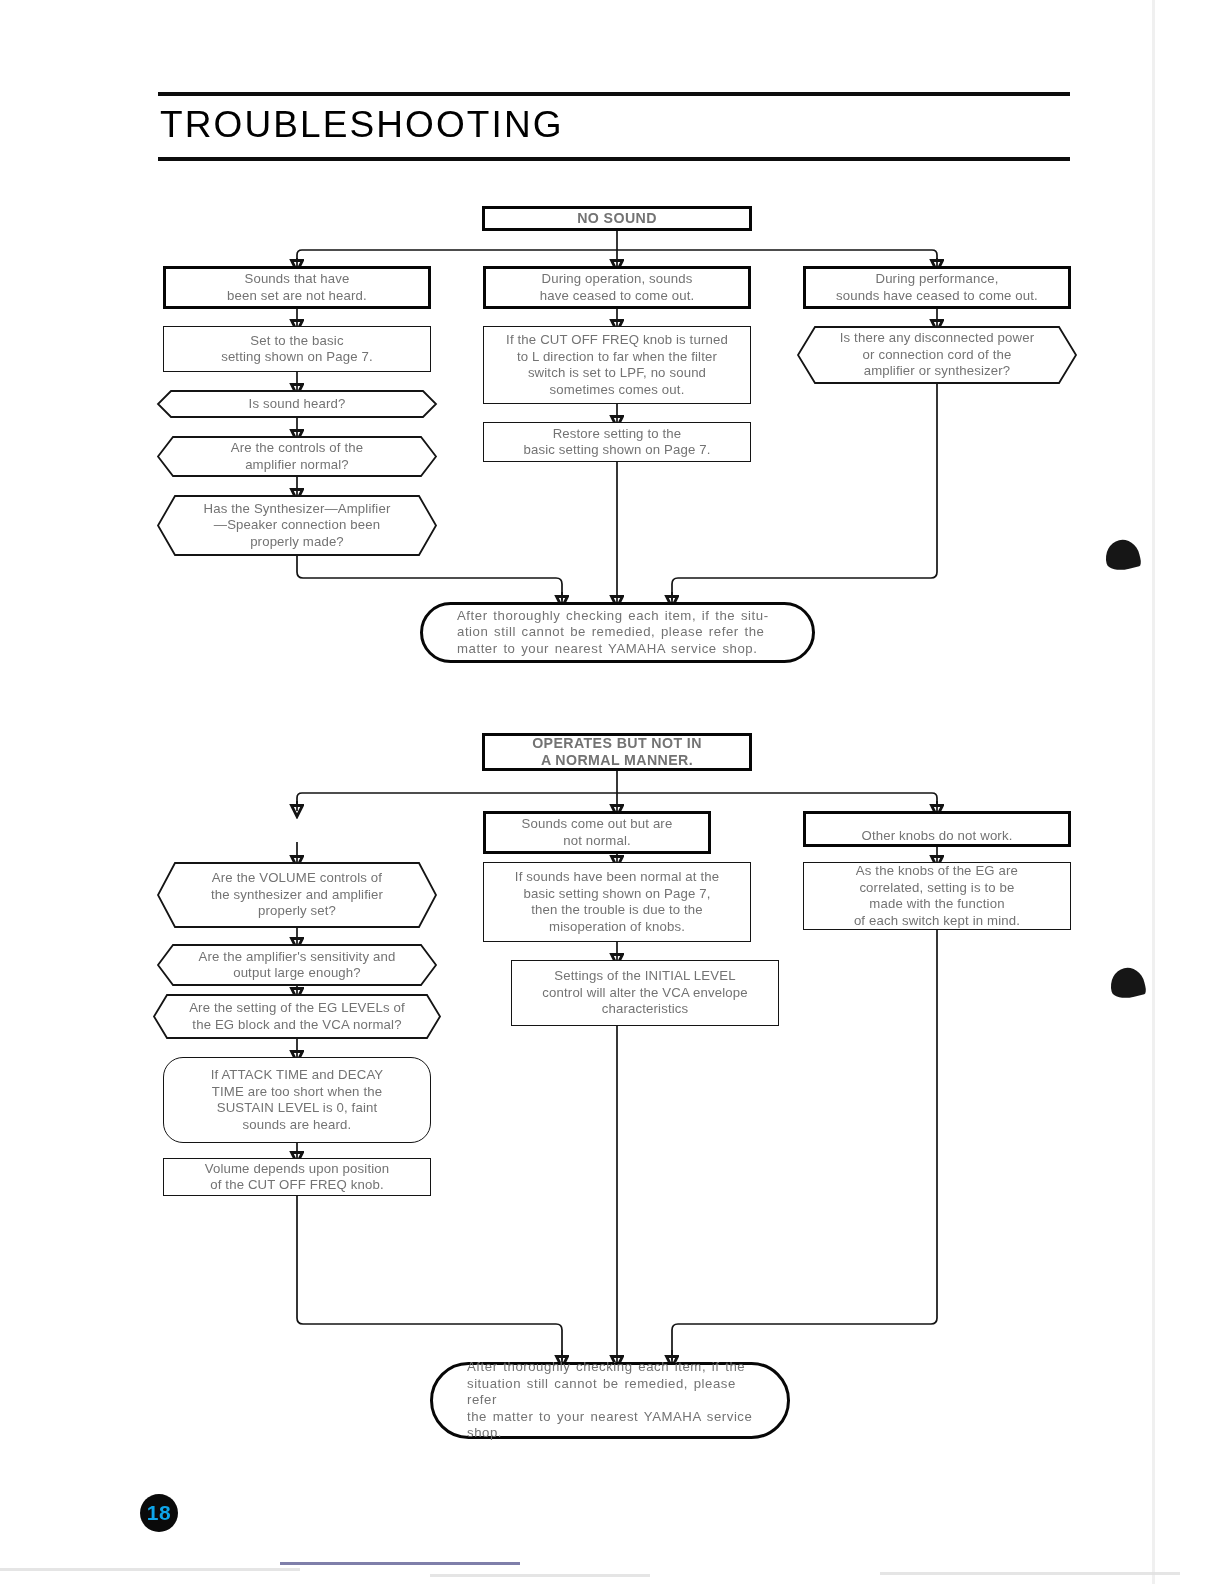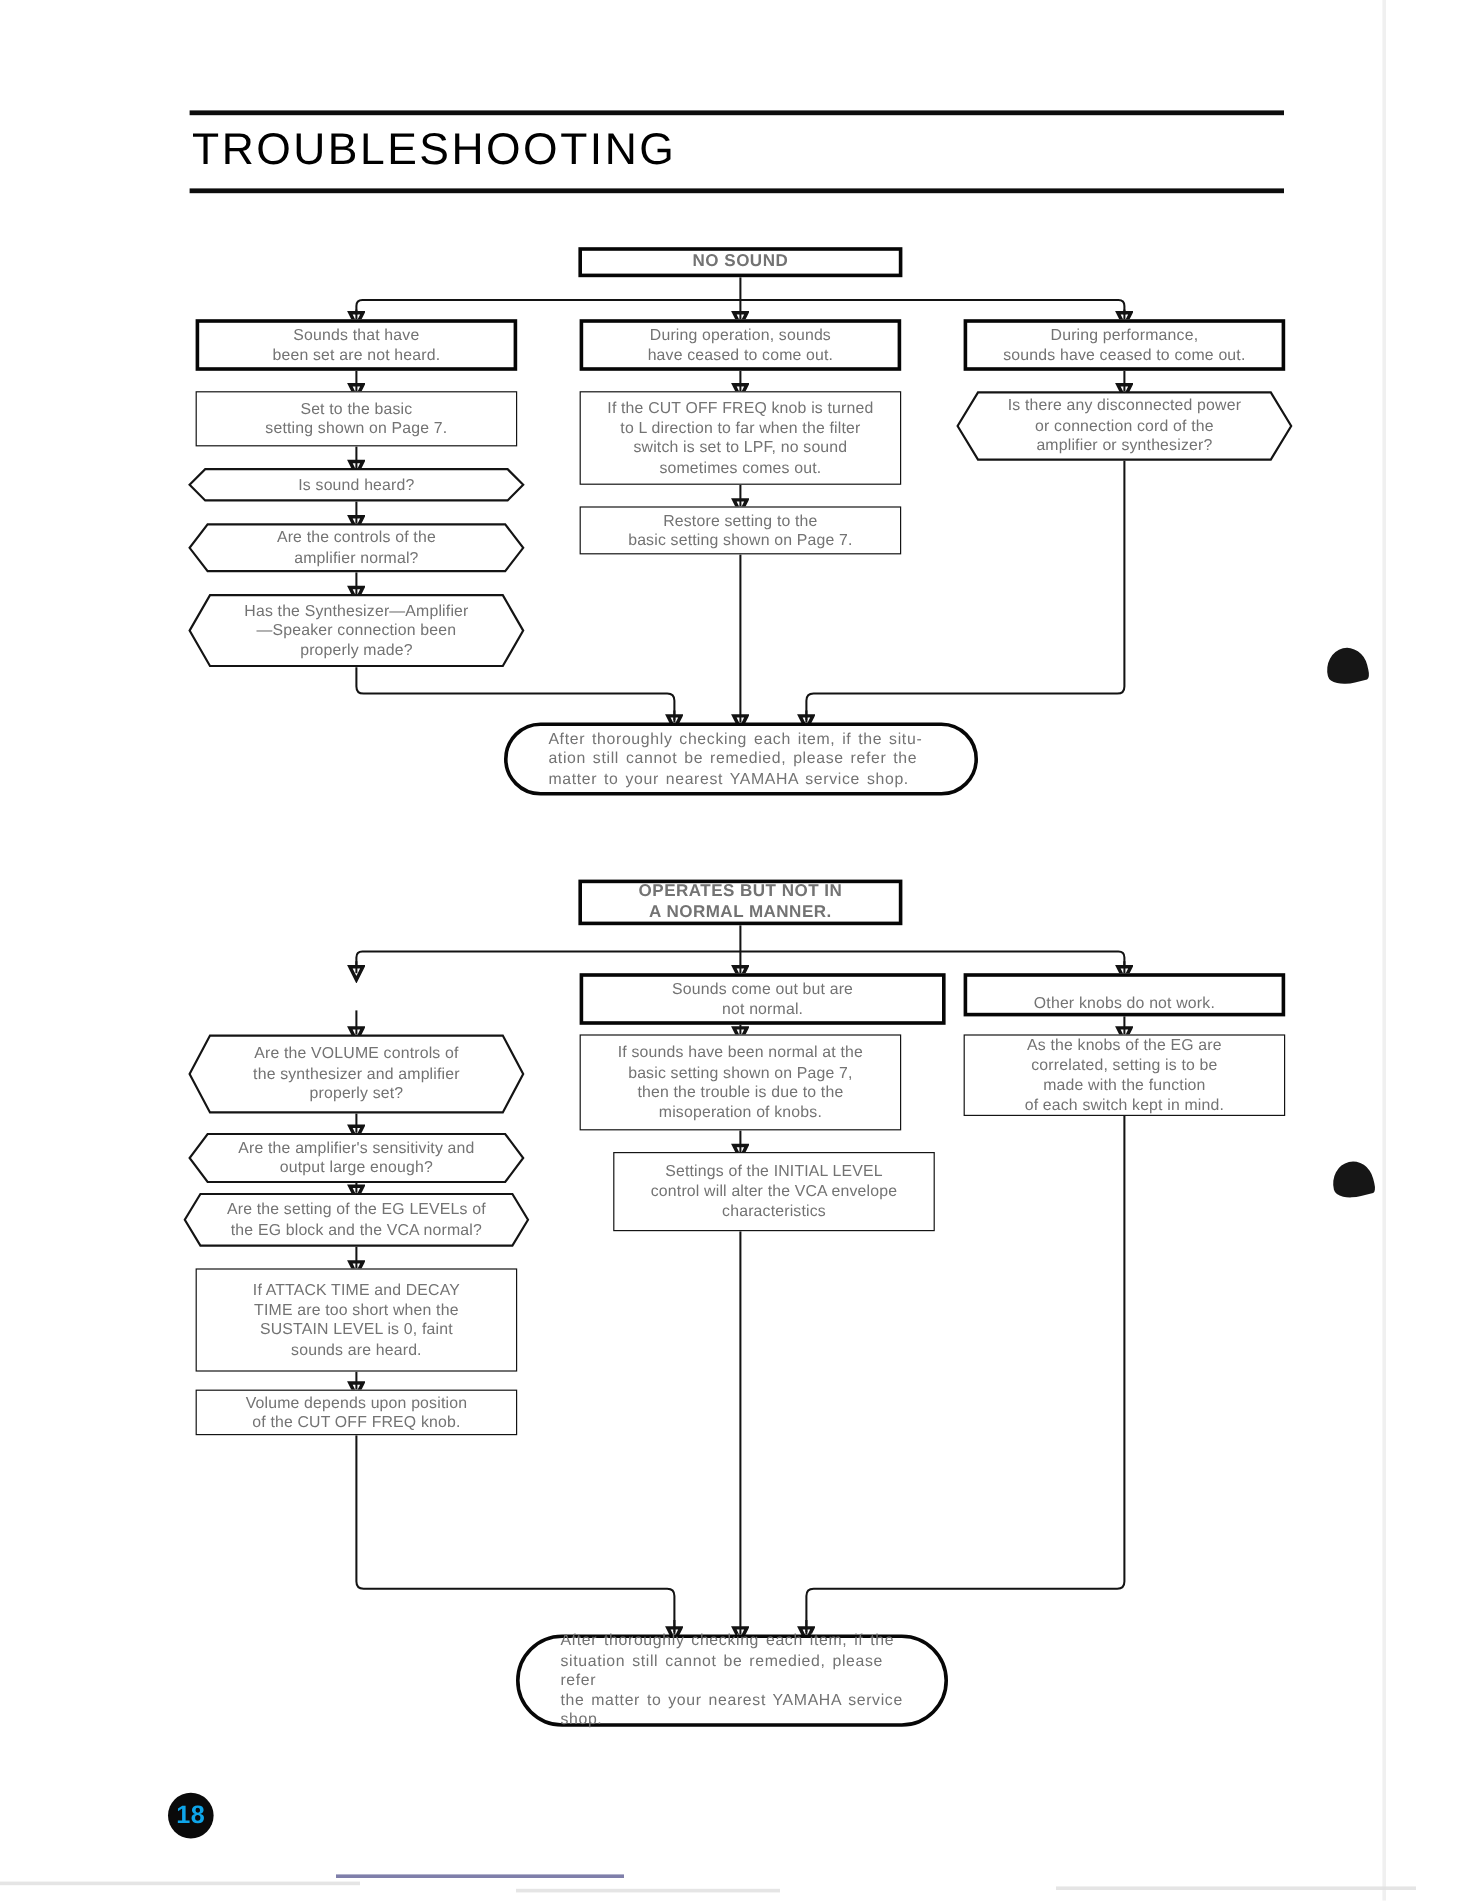--- a/index.html
+++ b/index.html
@@ -289,28 +289,28 @@
       <polygon points="16,1 264,1 279,21 264,41 16,41 1,21" fill="#fff" stroke="#141414" stroke-width="1.8" vector-effect="non-scaling-stroke"></polygon>
     </svg>
     <span class="txt">Are the amplifier's sensitivity and<br>output large enough?</span>
   </div>
   <div class="node hex" style="left:153px; top:994px; width:288px; height:45px;">
     <svg viewBox="0 0 288 45" preserveAspectRatio="none">
       <polygon points="14,1 274,1 287,22.5 274,44 14,44 1,22.5" fill="#fff" stroke="#141414" stroke-width="1.8" vector-effect="non-scaling-stroke"></polygon>
     </svg>
     <span class="txt" style="padding:0 12px">Are the setting of the EG LEVELs of<br>the EG block and the VCA normal?</span>
   </div>
-  <div class="node rect" style="left:163px; top:1057px; width:268px; height:86px;">
+  <div class="node rect" style="left:163px; top:1057px; width:268px; height:86px;border-radius:20px;">
     <span class="txt">If ATTACK TIME and DECAY<br>TIME are too short when the<br>SUSTAIN LEVEL is 0, faint<br>sounds are heard.</span>
   </div>
   <div class="node rect" style="left:163px; top:1158px; width:268px; height:38px;">
     <span class="txt">Volume depends upon position<br>of the CUT OFF FREQ knob.</span>
   </div>
 
-  <div class="node rect-heavy" style="left:483px; top:811px; width:305px; height:43px;">
+  <div class="node rect-heavy" style="left:483px; top:811px; width:228px; height:43px;">
     <span class="txt">Sounds come out but are<br>not normal.</span>
   </div>
   <div class="node rect" style="left:483px; top:862px; width:268px; height:80px;">
     <span class="txt">If sounds have been normal at the<br>basic setting shown on Page 7,<br>then the trouble is due to the<br>misoperation of knobs.</span>
   </div>
   <div class="node rect" style="left:483px; top:960px; width:268px; height:66px;margin-left:28px;">
     <span class="txt">Settings of the INITIAL LEVEL<br>control will alter the VCA envelope<br>characteristics</span>
   </div>
 
   <div class="node rect-heavy" style="left:803px; top:811px; width:268px; height:36px;align-items:flex-end;">

